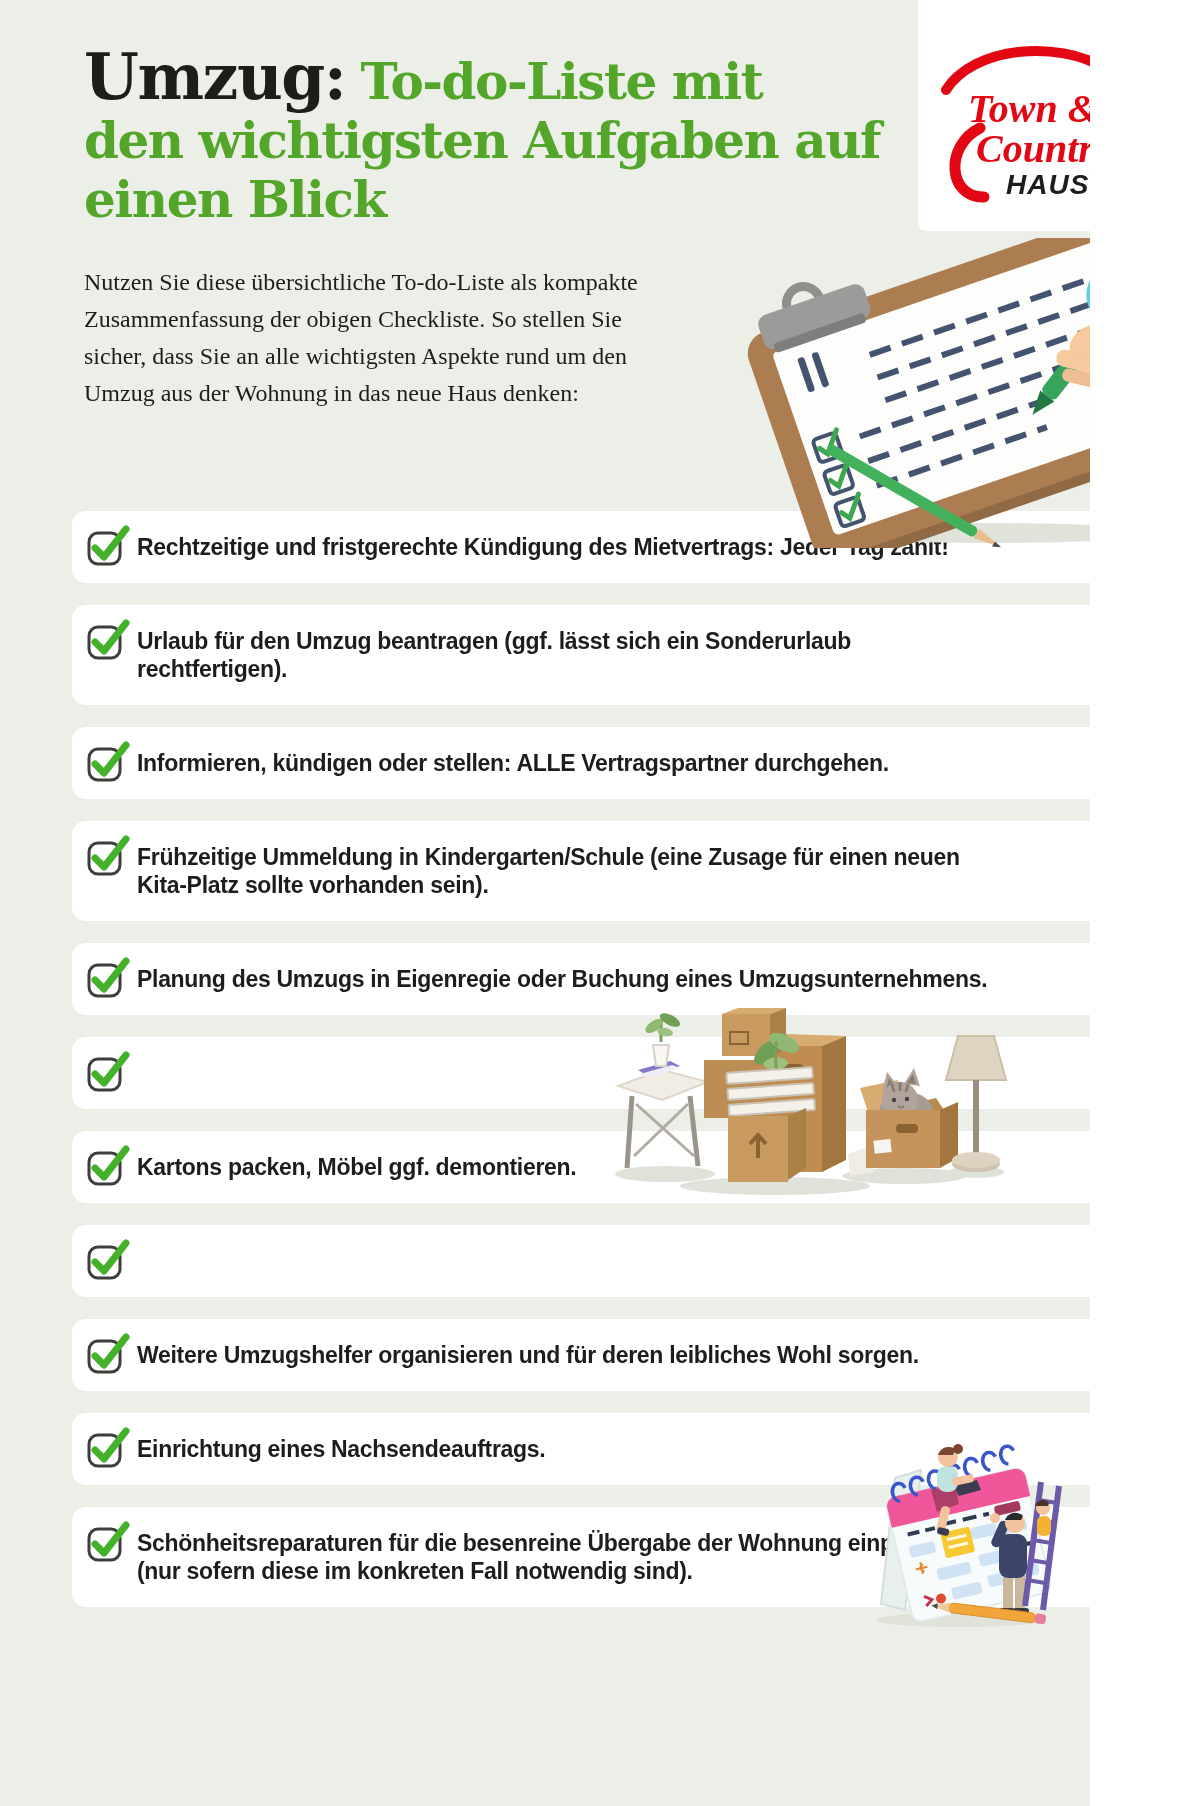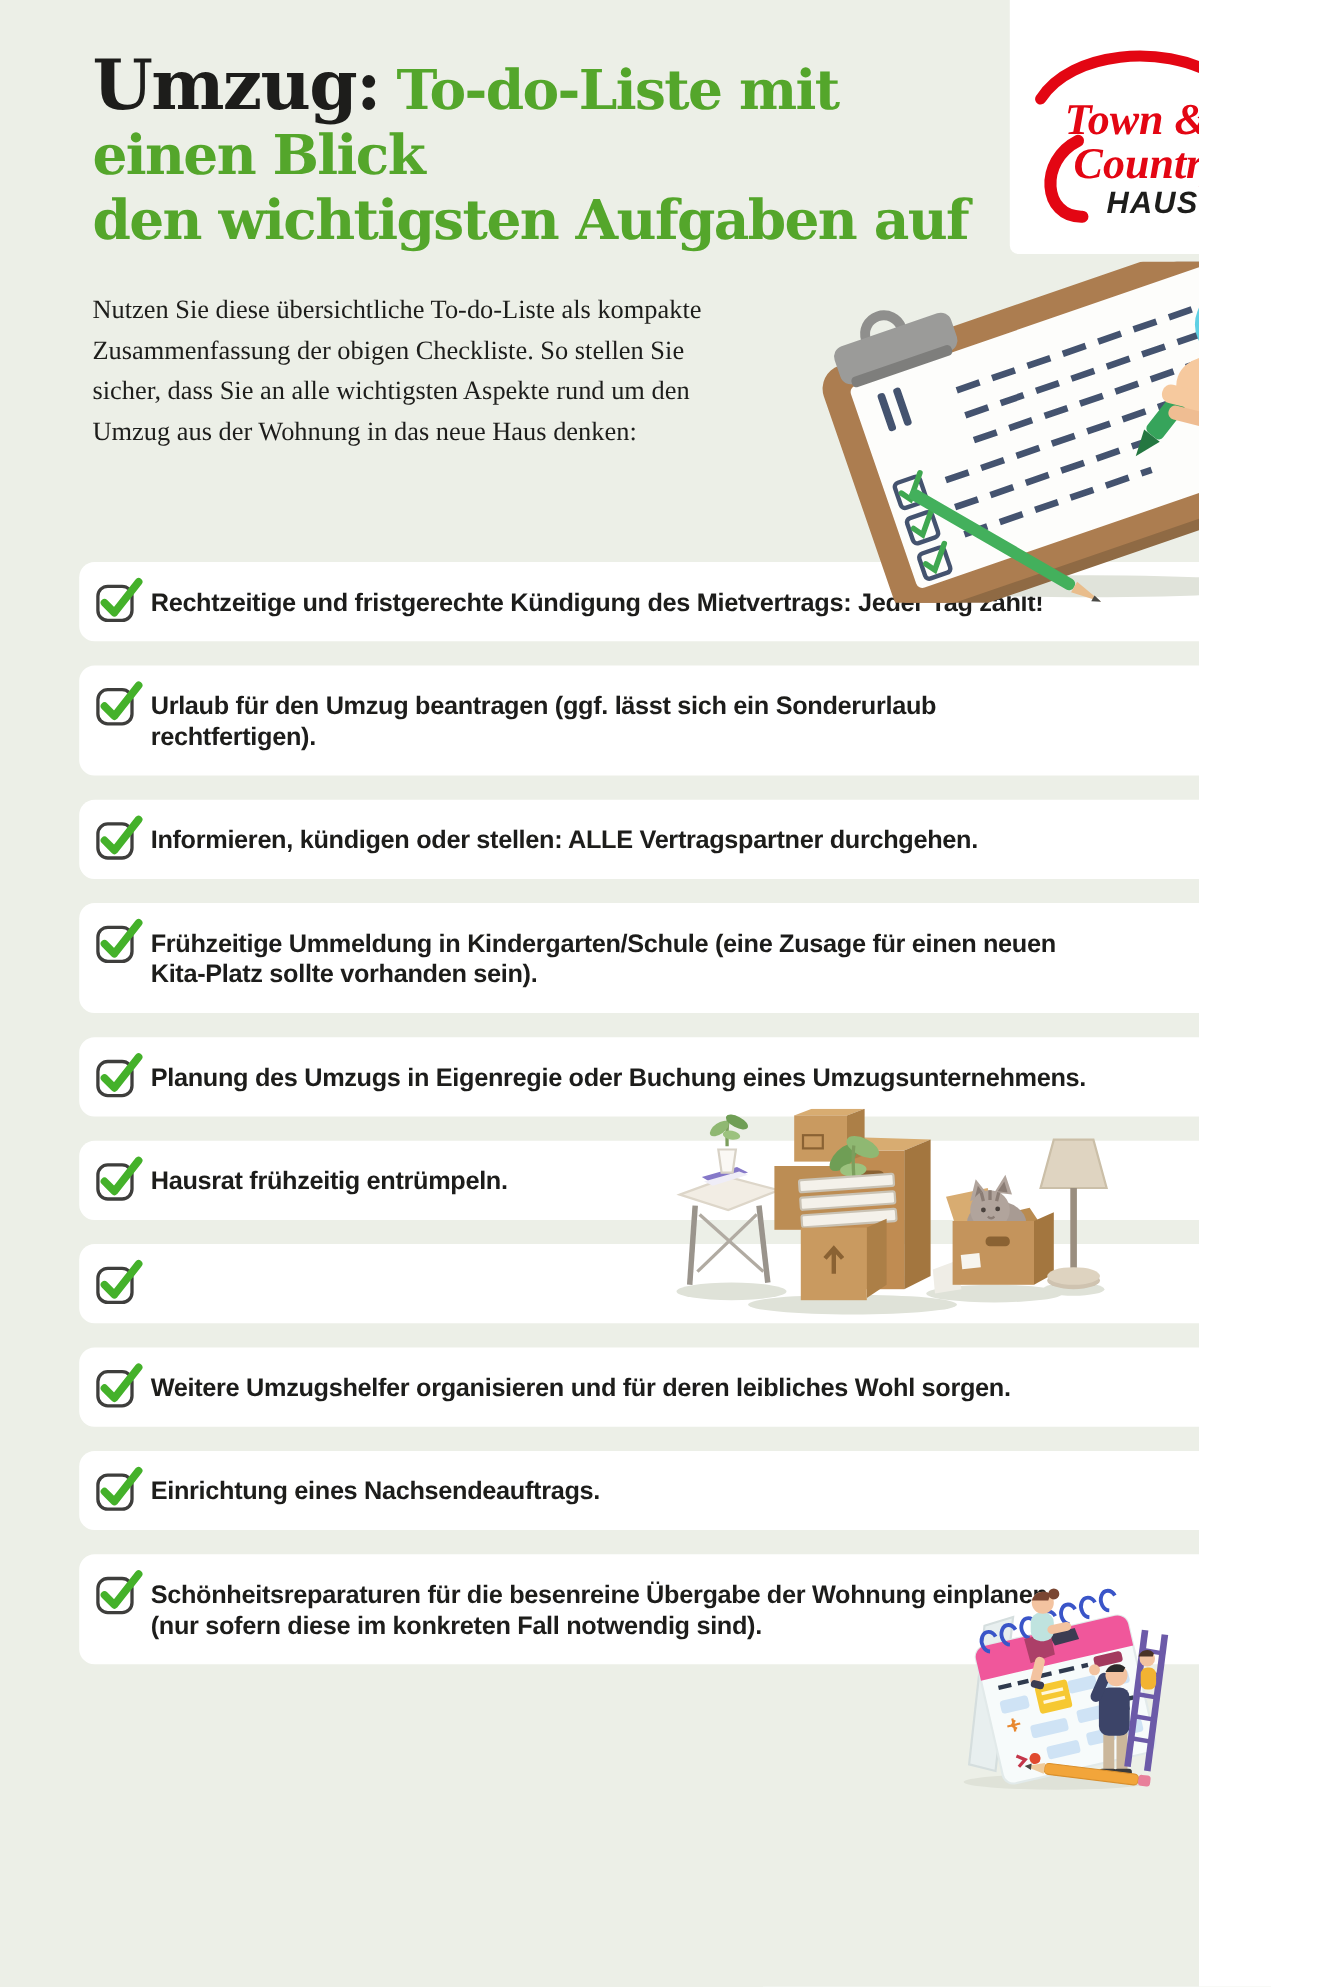--- a/index.html
+++ b/index.html
@@ -43,22 +43,22 @@
   .illus-boxes{left:610px;top:1008px;width:400px;height:190px;}
   .illus-calendar{left:853px;top:1424px;width:210px;height:205px;}
 </style>
 </head>
 <body>
 
 <div class="page">
 
   <h1 class="title">
     <div class="title-line"><span class="title-black">Umzug:</span><span class="title-green-first">To-do-Liste mit</span></div>
+    <div class="title-line">den wichtigsten Aufgaben auf</div>
     <div class="title-line">einen Blick</div>
-    <div class="title-line">den wichtigsten Aufgaben auf</div>
   </h1>
 
   <div class="logo-box">
     <svg viewBox="0 0 209 231">
       <path d="M28 90 C 56 46 140 40 186 68" fill="none" stroke="var(--logo-red)" stroke-width="10" stroke-linecap="round"></path>
       <path d="M62 128 C 26 146 30 198 66 197" fill="none" stroke="var(--logo-red)" stroke-width="11" stroke-linecap="round"></path>
       <text x="50" y="122" font-family="Liberation Serif, serif" font-style="italic" font-weight="bold" font-size="40" fill="var(--logo-red)">Town &amp;</text>
       <text x="58" y="162" font-family="Liberation Serif, serif" font-style="italic" font-weight="bold" font-size="40" fill="var(--logo-red)">Country</text>
       <text x="88" y="194" font-family="Liberation Sans, sans-serif" font-style="italic" font-weight="bold" font-size="28" letter-spacing="1" fill="#1D1D1B">HAUS</text>
       <text x="184" y="198" font-family="Liberation Sans, sans-serif" font-size="13" fill="#1D1D1B">®</text>
@@ -163,23 +163,29 @@
         <path d="M11 24 L20 33 L42 5" fill="none" stroke="var(--check-green)" stroke-width="7" stroke-linecap="round" stroke-linejoin="round"></path>
       </svg>
       <div class="card-label">Planung des Umzugs in Eigenregie oder Buchung eines Umzugsunternehmens.</div>
     </div>
 
     <div class="card">
       <svg class="check-icon" width="46" height="46" viewBox="0 0 46 46">
         <rect x="5" y="9" width="31" height="31" rx="9" fill="#FFFFFF" stroke="#3E3E3C" stroke-width="3"></rect>
         <path d="M11 24 L20 33 L42 5" fill="none" stroke="var(--check-green)" stroke-width="7" stroke-linecap="round" stroke-linejoin="round"></path>
       </svg>
-      <div class="card-label">Hausrat frühzeitig entrümpeln.</div>
-    </div>
-
+    </div>
+
+    <div class="card">
+      <svg class="check-icon" width="46" height="46" viewBox="0 0 46 46">
+        <rect x="5" y="9" width="31" height="31" rx="9" fill="#FFFFFF" stroke="#3E3E3C" stroke-width="3"></rect>
+        <path d="M11 24 L20 33 L42 5" fill="none" stroke="var(--check-green)" stroke-width="7" stroke-linecap="round" stroke-linejoin="round"></path>
+      </svg>
+      <div class="card-label">Kartons packen, Möbel ggf. demontieren.</div>
+    </div>
 
     <div class="card">
       <svg class="check-icon" width="46" height="46" viewBox="0 0 46 46">
         <rect x="5" y="9" width="31" height="31" rx="9" fill="#FFFFFF" stroke="#3E3E3C" stroke-width="3"></rect>
         <path d="M11 24 L20 33 L42 5" fill="none" stroke="var(--check-green)" stroke-width="7" stroke-linecap="round" stroke-linejoin="round"></path>
       </svg>
     </div>
 
     <div class="card">
       <svg class="check-icon" width="46" height="46" viewBox="0 0 46 46">

